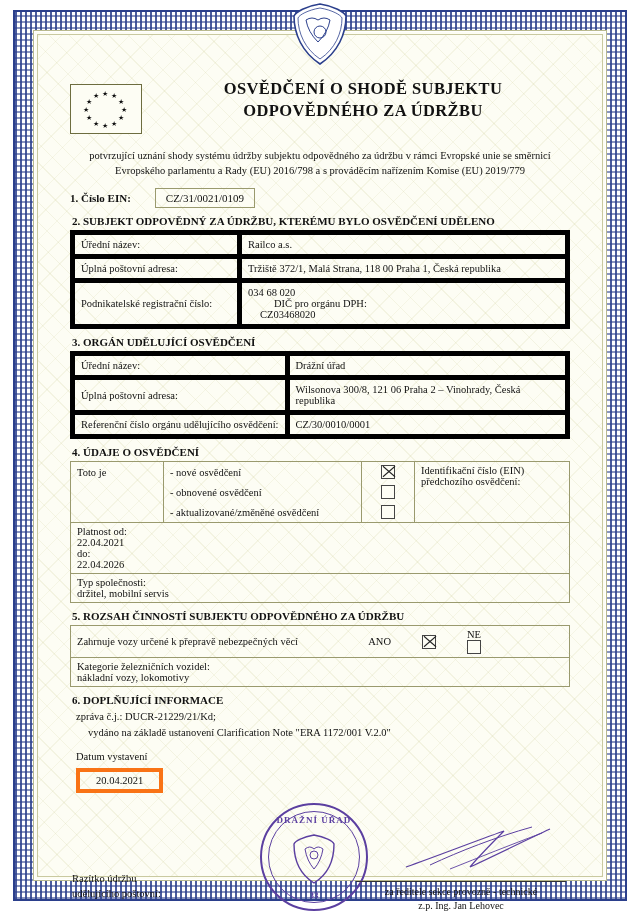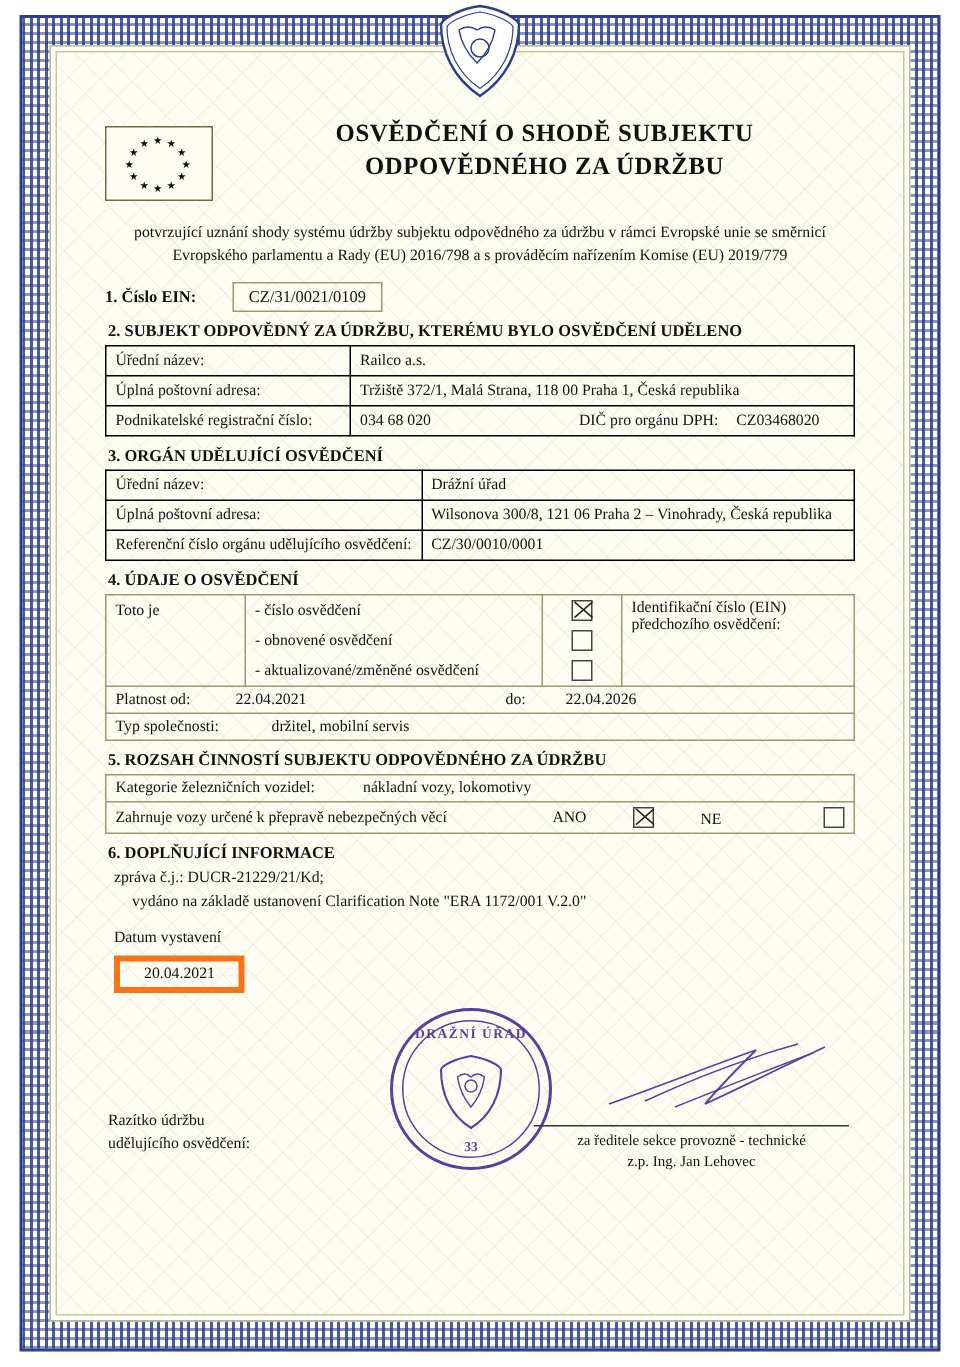--- a/index.html
+++ b/index.html
@@ -57,26 +57,26 @@
     font-size:16.5px;font-weight:bold;letter-spacing:.4px;line-height:1.35;
   }
   .subtitle{
     text-align:center;font-size:10.5px;line-height:1.45;margin:14px 6px 10px 6px;
   }
 
   .section-title{font-size:11px;font-weight:bold;margin:7px 0 3px 2px;}
 
   table.box{width:100%;border-collapse:collapse;}
   table.box td{
-    border:1px solid #000000;font-size:10.5px;padding:4px 6px;vertical-align:middle;
+    border:5px solid #000000;font-size:10.5px;padding:4px 6px;vertical-align:middle;
     background:transparent;
   }
   .lbl{white-space:nowrap;}
   .val{}
-  .row-line{display:flex;align-items:flex-end;}
+  .row-line{display:flex;align-items:flex-start;flex-direction:column;}
 
   .ein-row{display:flex;align-items:center;gap:24px;margin:2px 0 4px 0;}
   .ein-title{font-size:11px;font-weight:bold;}
   .ein-box{border:1px solid #9a9a6e;padding:3px 10px;font-size:11px;}
 
   .chk{
     display:inline-block;width:12px;height:12px;border:1px solid #444;
     position:relative;vertical-align:middle;background:#fdfdf4;
   }
   .chk.checked:before,.chk.checked:after{
@@ -198,21 +198,21 @@
         <td class="val pad-l">CZ/30/0010/0001</td>
       </tr>
     </tbody>
       </table>
 
     <div class="section-title">4. ÚDAJE O OSVĚDČENÍ</div>
     <table class="opt-table">
       <tbody>
           <tr>
         <td style="width:80px;border-bottom:none;">Toto je</td>
-        <td style="border-left:none;border-bottom:none;width:185px;">- číslo osvědčení</td>
+        <td style="border-left:none;border-bottom:none;width:185px;">- nové osvědčení</td>
         <td style="border-left:none;border-bottom:none;width:40px;text-align:center;">
           <span class="chk checked"></span>
         </td>
         <td rowspan="3" style="vertical-align:top;">
           <div>Identifikační číslo (EIN)</div>
           <div>předchozího osvědčení:</div>
           <div>&nbsp;</div>
         </td>
       </tr>
       <tr>
@@ -247,57 +247,57 @@
           </div>
         </td>
       </tr>
     </tbody>
       </table>
 
     <div class="section-title">5. ROZSAH ČINNOSTÍ SUBJEKTU ODPOVĚDNÉHO ZA ÚDRŽBU</div>
     <table class="opt-table">
       <tbody>
           <tr>
+        <td style="border-right:none;">Zahrnuje vozy určené k přepravě nebezpečných věcí</td>
+        <td style="border-left:none;border-right:none;width:60px;text-align:right;">ANO</td>
+        <td style="border-left:none;border-right:none;width:52px;text-align:center;">
+          <span class="chk checked"></span>
+        </td>
+        <td style="border-left:none;width:96px;">
+          <div class="row-line" style="justify-content:space-between;">
+            <span>NE</span>
+            <span class="chk"></span>
+          </div>
+        </td>
+      </tr>
+      <tr>
         <td colspan="4">
           <div class="row-line">
             <span style="width:165px;">Kategorie železničních vozidel:</span>
             <span>nákladní vozy, lokomotivy</span>
           </div>
         </td>
       </tr>
-      <tr>
-        <td style="border-right:none;">Zahrnuje vozy určené k přepravě nebezpečných věcí</td>
-        <td style="border-left:none;border-right:none;width:60px;text-align:right;">ANO</td>
-        <td style="border-left:none;border-right:none;width:52px;text-align:center;">
-          <span class="chk checked"></span>
-        </td>
-        <td style="border-left:none;width:96px;">
-          <div class="row-line" style="justify-content:space-between;">
-            <span>NE</span>
-            <span class="chk"></span>
-          </div>
-        </td>
-      </tr>
     </tbody>
       </table>
 
     <div class="section-title">6. DOPLŇUJÍCÍ INFORMACE</div>
     <div class="foot-note" style="margin-left:6px;">zpráva č.j.: DUCR-21229/21/Kd;</div>
     <div class="foot-note" style="margin-left:18px;">vydáno na základě ustanovení Clarification Note "ERA 1172/001 V.2.0"</div>
 
     <div class="foot-note" style="margin:8px 0 0 6px;">Datum vystavení</div>
     <div style="margin-left:6px;">
       <span class="date-box">20.04.2021</span>
     </div>
 
     <div class="sign-area">
 
       <div class="stamp-label">
         <div>Razítko údržbu</div>
-        <div>udělujícího osvědčení:</div>
+        <div>udělujícího poštovní:</div>
       </div>
 
       <div class="stamp">
         <div class="ring2"></div>
         <div class="top-text">DRÁŽNÍ ÚŘAD</div>
         <svg width="46" height="52" viewBox="0 0 46 52">
           <path d="M23 2 C34 4 42 8 43 11 C43 28 36 42 23 50 C10 42 3 28 3 11 C4 8 12 4 23 2 Z" fill="none" stroke="#5b3fa0" stroke-width="1.4"></path>
           <path d="M14 16 q5 -4 9 0 q4 -4 9 0 q-2 12 -9 20 q-7 -8 -9 -20 Z" fill="none" stroke="#5b3fa0" stroke-width="1"></path>
           <circle cx="23" cy="22" r="4" fill="none" stroke="#5b3fa0" stroke-width="1"></circle>
         </svg>

